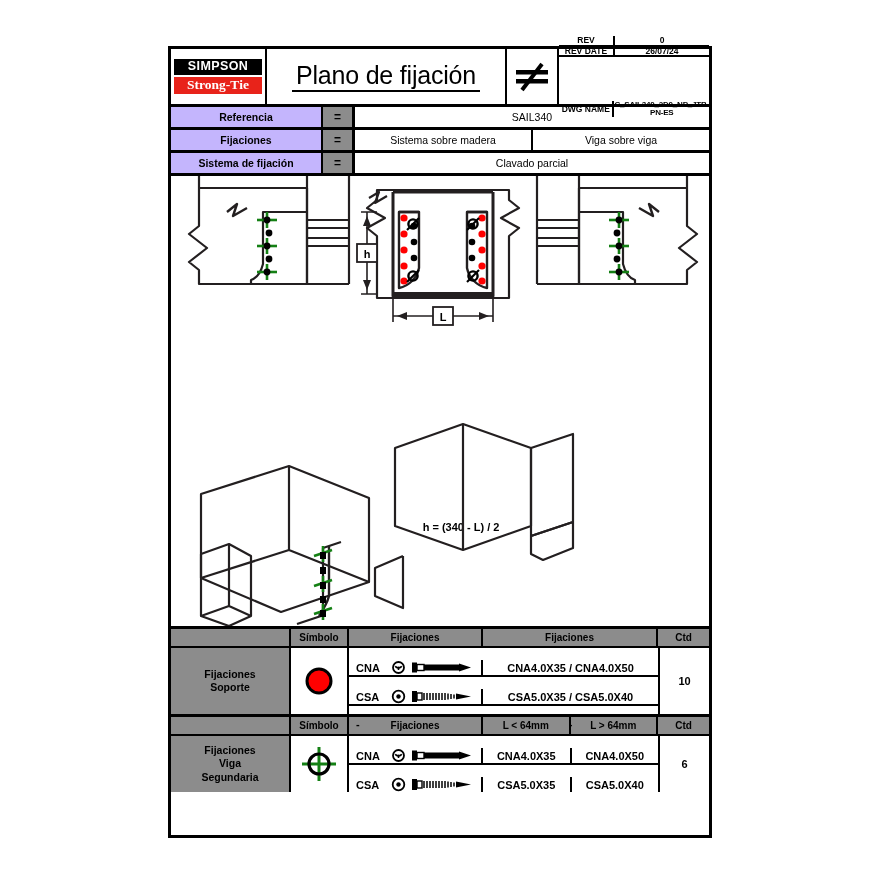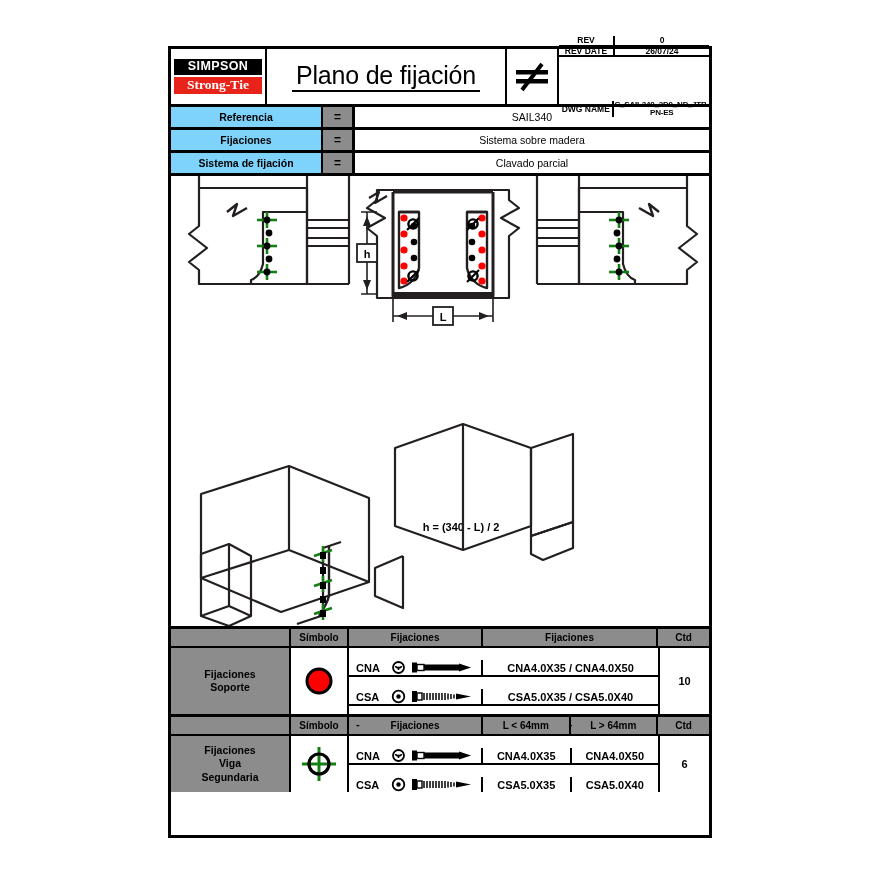--- a/index.html
+++ b/index.html
@@ -85,21 +85,21 @@
 
   
   .inforow {
     display: flex;
     height: 23px;
     border-bottom: 3px solid #000;
   }
   .inforow.last { border-bottom: 3px solid #000; }
   .info-label {
     width: 152px;
-    background: #7dd3fc;
+    background: #c4b5fd;
     display: flex; align-items: center; justify-content: center;
     font-size: 10.5px; font-weight: bold;
     border-right: 2px solid #000;
     position: relative;
   }
   .info-eq {
     width: 32px;
     background: #8C8C8C;
     display: flex; align-items: center; justify-content: center;
     font-size: 12px; font-weight: bold;
@@ -241,20 +241,21 @@
   <div class="inforow">
     <div class="info-label">Referencia</div>
     <div class="info-eq">=</div>
     <div class="info-val">SAIL340</div>
   </div>
 
   <div class="inforow">
     <div class="info-label">Fijaciones</div>
     <div class="info-eq">=</div>
     <div class="info-val">Sistema sobre madera</div>
+    <div class="info-val">Viga sobre viga</div>
   </div>
 
   <div class="inforow last">
     <div class="info-label">Sistema de fijación</div>
     <div class="info-eq">=</div>
     <div class="info-val">Clavado parcial</div>
   </div>
 
   <div class="drawarea">
 

